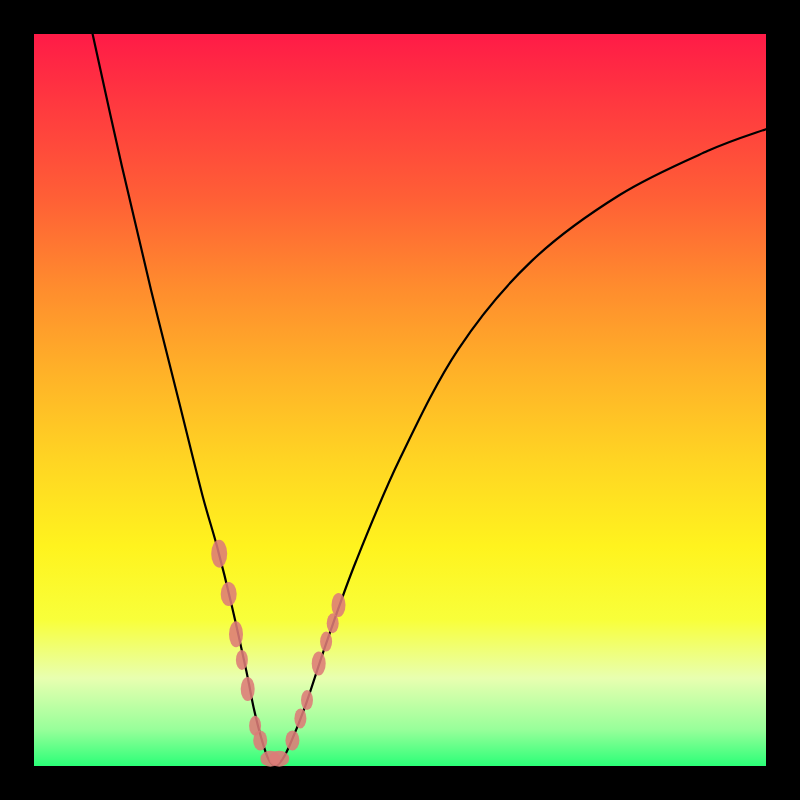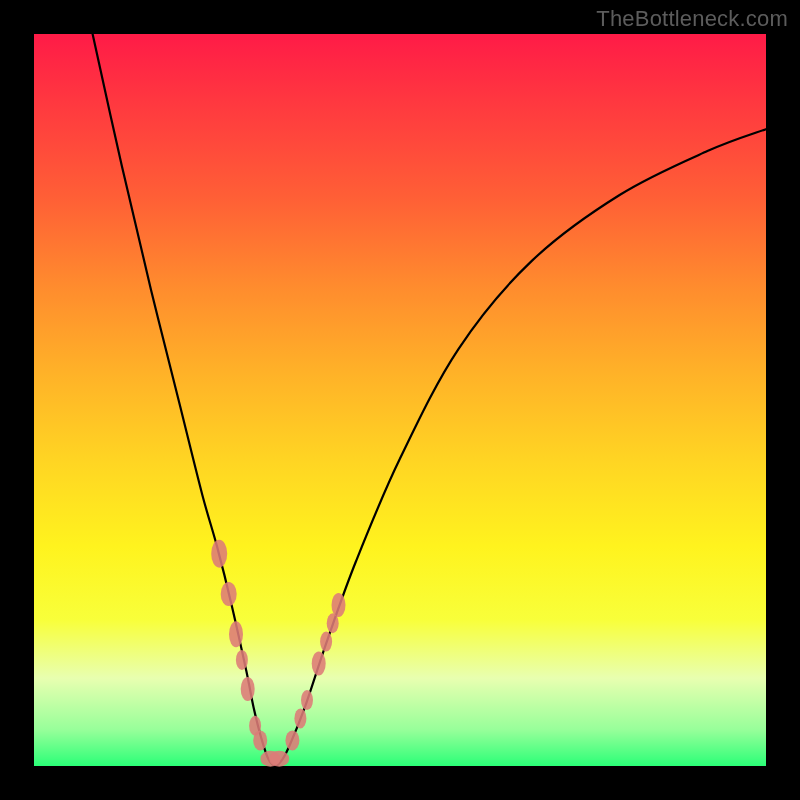--- a/index.html
+++ b/index.html
@@ -87,14 +87,13 @@
           <ellipse cx="258.4" cy="706.4" rx="7" ry="10" class="marker" fill="#dd7b77"></ellipse>
           <ellipse cx="266.4" cy="684.4" rx="6" ry="10" class="marker" fill="#dd7b77"></ellipse>
           <ellipse cx="273.0" cy="666.1" rx="6" ry="10" class="marker" fill="#dd7b77"></ellipse>
           <ellipse cx="284.7" cy="629.5" rx="7" ry="12" class="marker" fill="#dd7b77"></ellipse>
           <ellipse cx="292.1" cy="607.6" rx="6" ry="10" class="marker" fill="#dd7b77"></ellipse>
           <ellipse cx="298.7" cy="589.3" rx="6" ry="10" class="marker" fill="#dd7b77"></ellipse>
           <ellipse cx="304.5" cy="571.0" rx="7" ry="12" class="marker" fill="#dd7b77"></ellipse>
         </g>
     </svg>
   </div>
-  <div class="watermark">TheBottleneck.com</div>
 </div>
 
 </body></html>

